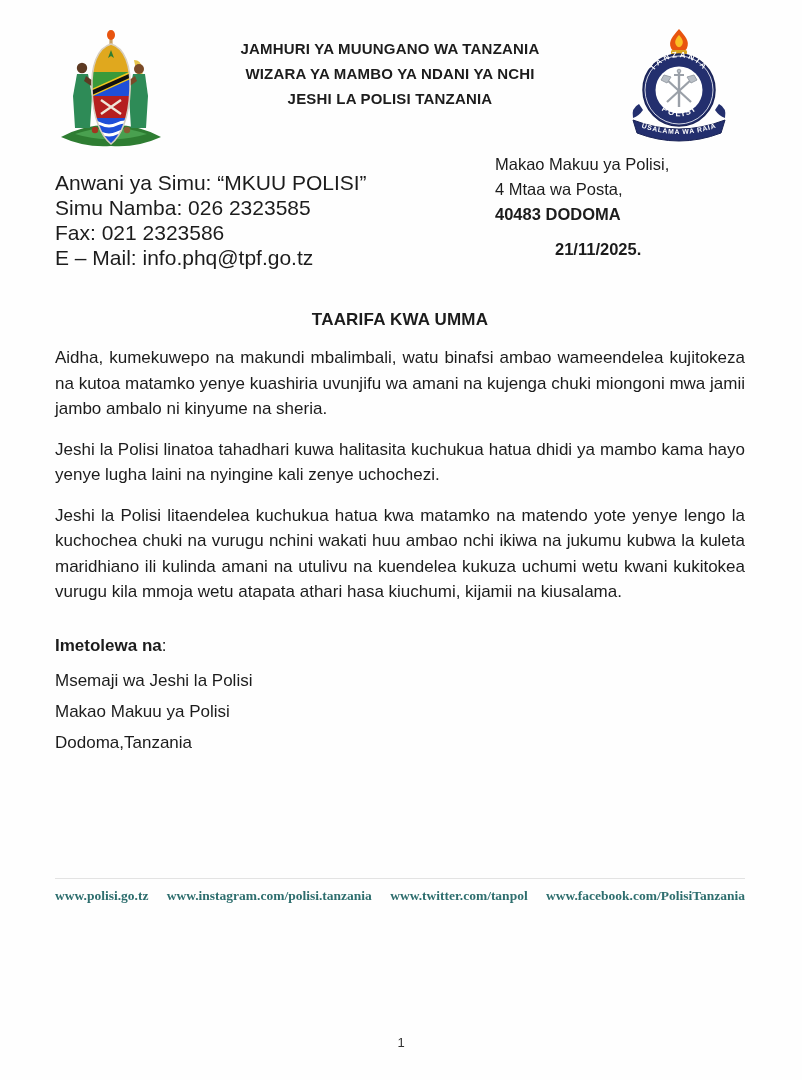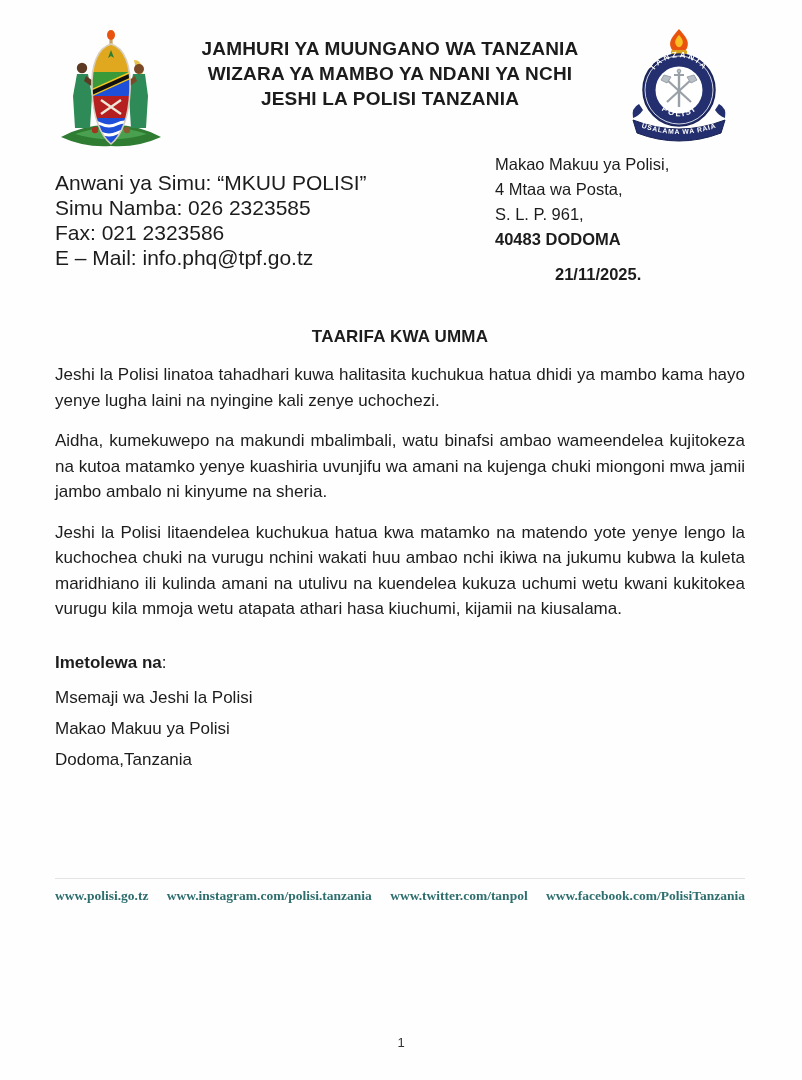--- a/index.html
+++ b/index.html
@@ -21,21 +21,21 @@
     display: flex;
     align-items: flex-start;
     justify-content: space-between;
   }
   .coat-of-arms { width: 112px; height: 122px; flex: 0 0 auto; }
   .police-badge { width: 132px; height: 122px; flex: 0 0 auto; }
   .header-titles {
     flex: 1 1 auto;
     text-align: center;
     font-weight: bold;
-    font-size: 19px;
+    font-size: 15px;
     line-height: 25px;
     padding-top: 8px;
     letter-spacing: 0.2px;
   }
 
   
   .info-row {
     display: flex;
     justify-content: space-between;
     margin-top: 2px;
@@ -207,31 +207,30 @@
     <div class="contact-block">
       <div>Anwani ya Simu: “MKUU POLISI”</div>
       <div>Simu Namba: 026 2323585</div>
       <div>Fax: 021 2323586</div>
       <div>E – Mail: info.phq@tpf.go.tz</div>
     </div>
 
     <div class="address-block">
       <div>Makao Makuu ya Polisi,</div>
       <div>4 Mtaa wa Posta,</div>
-      <div>S. L. P. 961,</div>
       <div class="bold">40483 DODOMA</div>
       <div class="date-line">21/11/2025.</div>
     </div>
   </div>
 
   <div class="doc-title">TAARIFA KWA UMMA</div>
 
   <div class="body-text">
+    <p>Aidha, kumekuwepo na makundi mbalimbali, watu binafsi ambao wameendelea kujitokeza na kutoa matamko yenye kuashiria uvunjifu wa amani na kujenga chuki miongoni mwa jamii jambo ambalo ni kinyume na sheria.</p>
     <p>Jeshi la Polisi linatoa tahadhari kuwa halitasita kuchukua hatua dhidi ya mambo kama hayo yenye lugha laini na nyingine kali zenye uchochezi.</p>
-    <p>Aidha, kumekuwepo na makundi mbalimbali, watu binafsi ambao wameendelea kujitokeza na kutoa matamko yenye kuashiria uvunjifu wa amani na kujenga chuki miongoni mwa jamii jambo ambalo ni kinyume na sheria.</p>
     <p>Jeshi la Polisi litaendelea kuchukua hatua kwa matamko na matendo yote yenye lengo la kuchochea chuki na vurugu nchini wakati huu ambao nchi ikiwa na jukumu kubwa la kuleta maridhiano ili kulinda amani na utulivu na kuendelea kukuza uchumi wetu kwani kukitokea vurugu kila mmoja wetu atapata athari hasa kiuchumi, kijamii na kiusalama.</p>
   </div>
 
   <div class="issued-block">
     <p class="sig-line first"><span class="issued-label">Imetolewa na</span><span>:</span></p>
     <p class="sig-line">Msemaji wa Jeshi la Polisi</p>
     <p class="sig-line">Makao Makuu ya Polisi</p>
     <p class="sig-line">Dodoma,Tanzania</p>
   </div>
 

